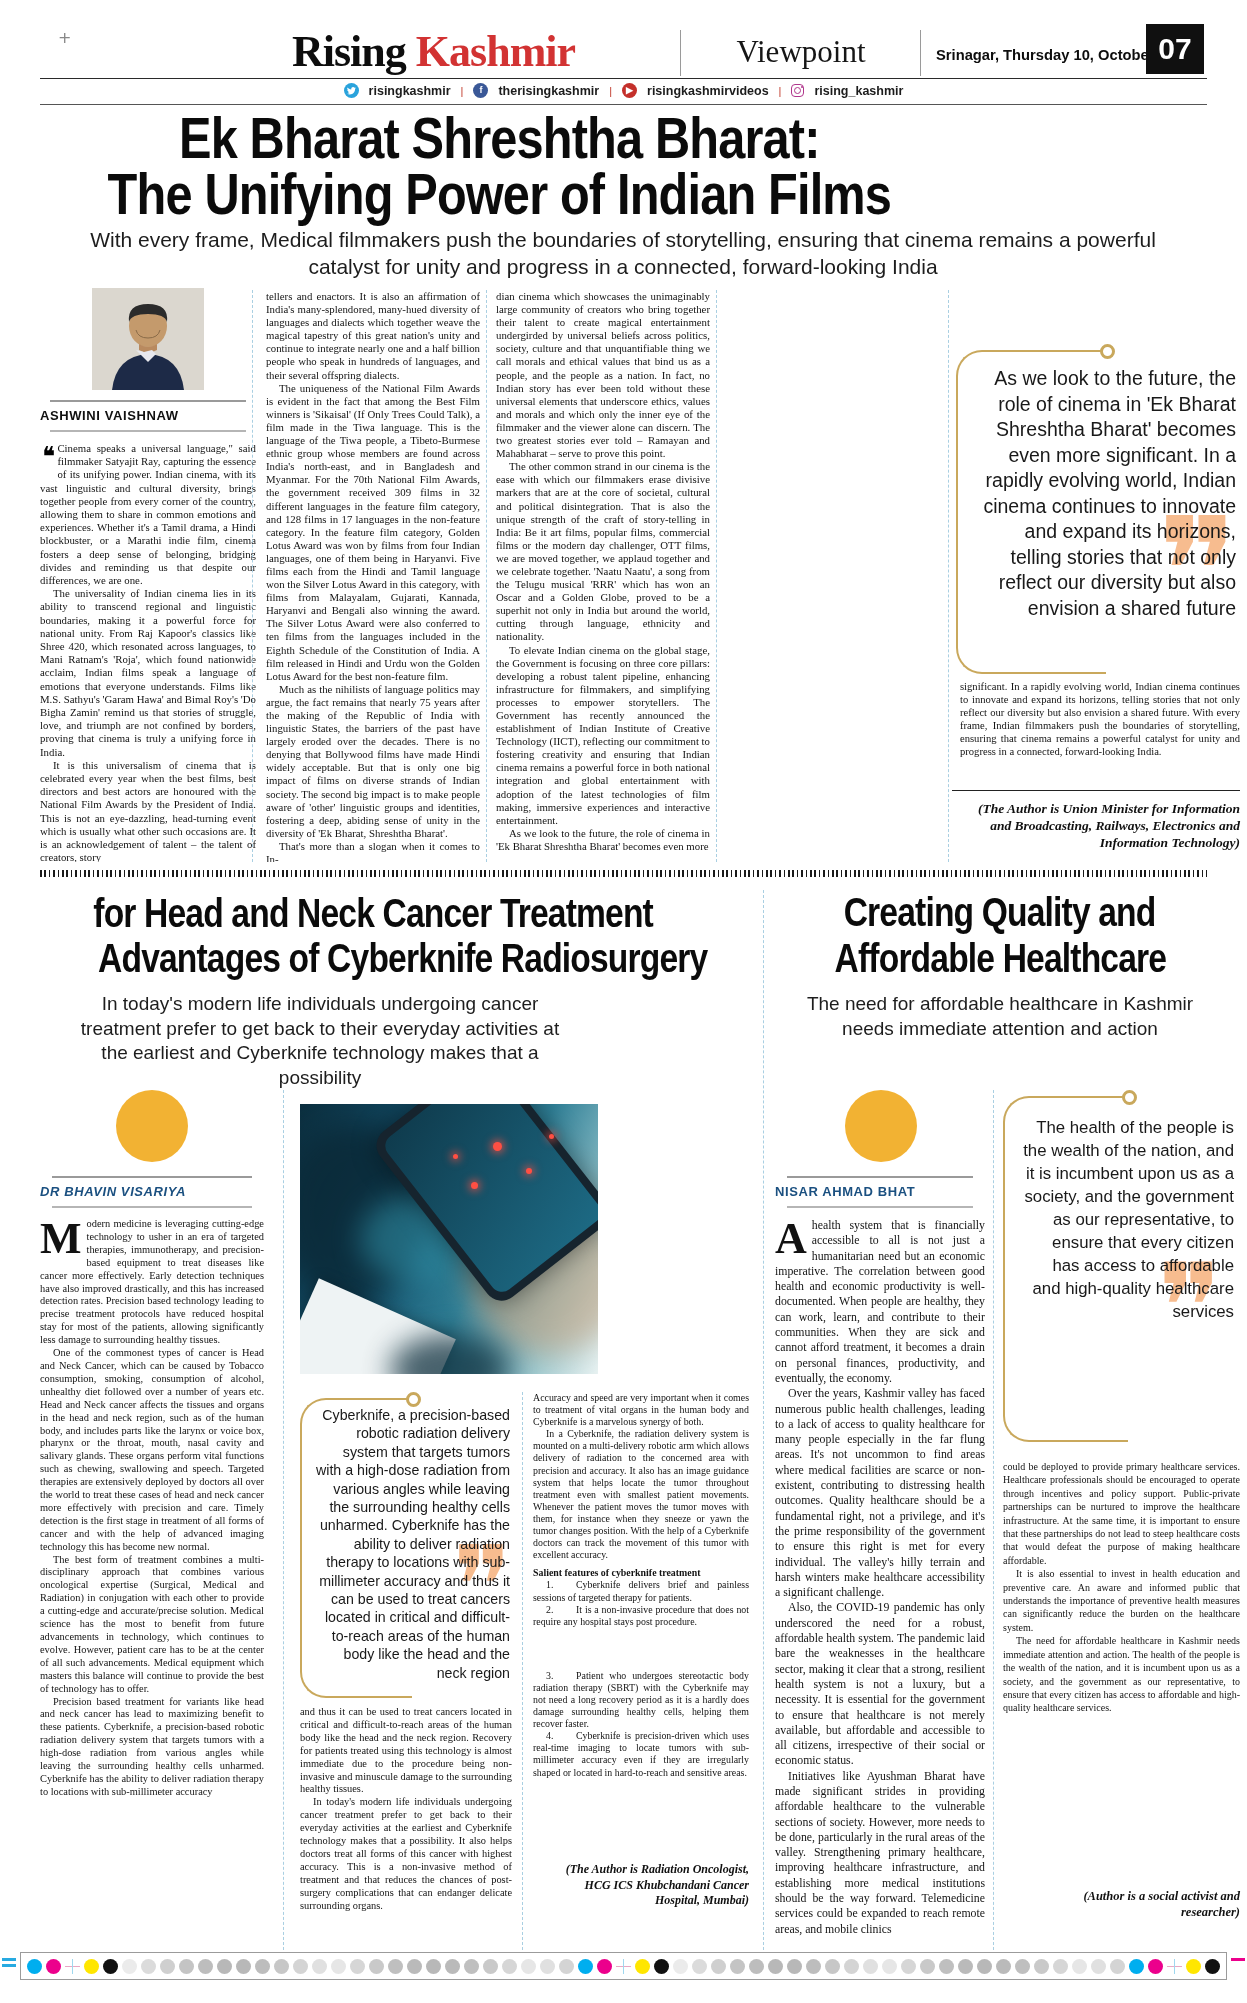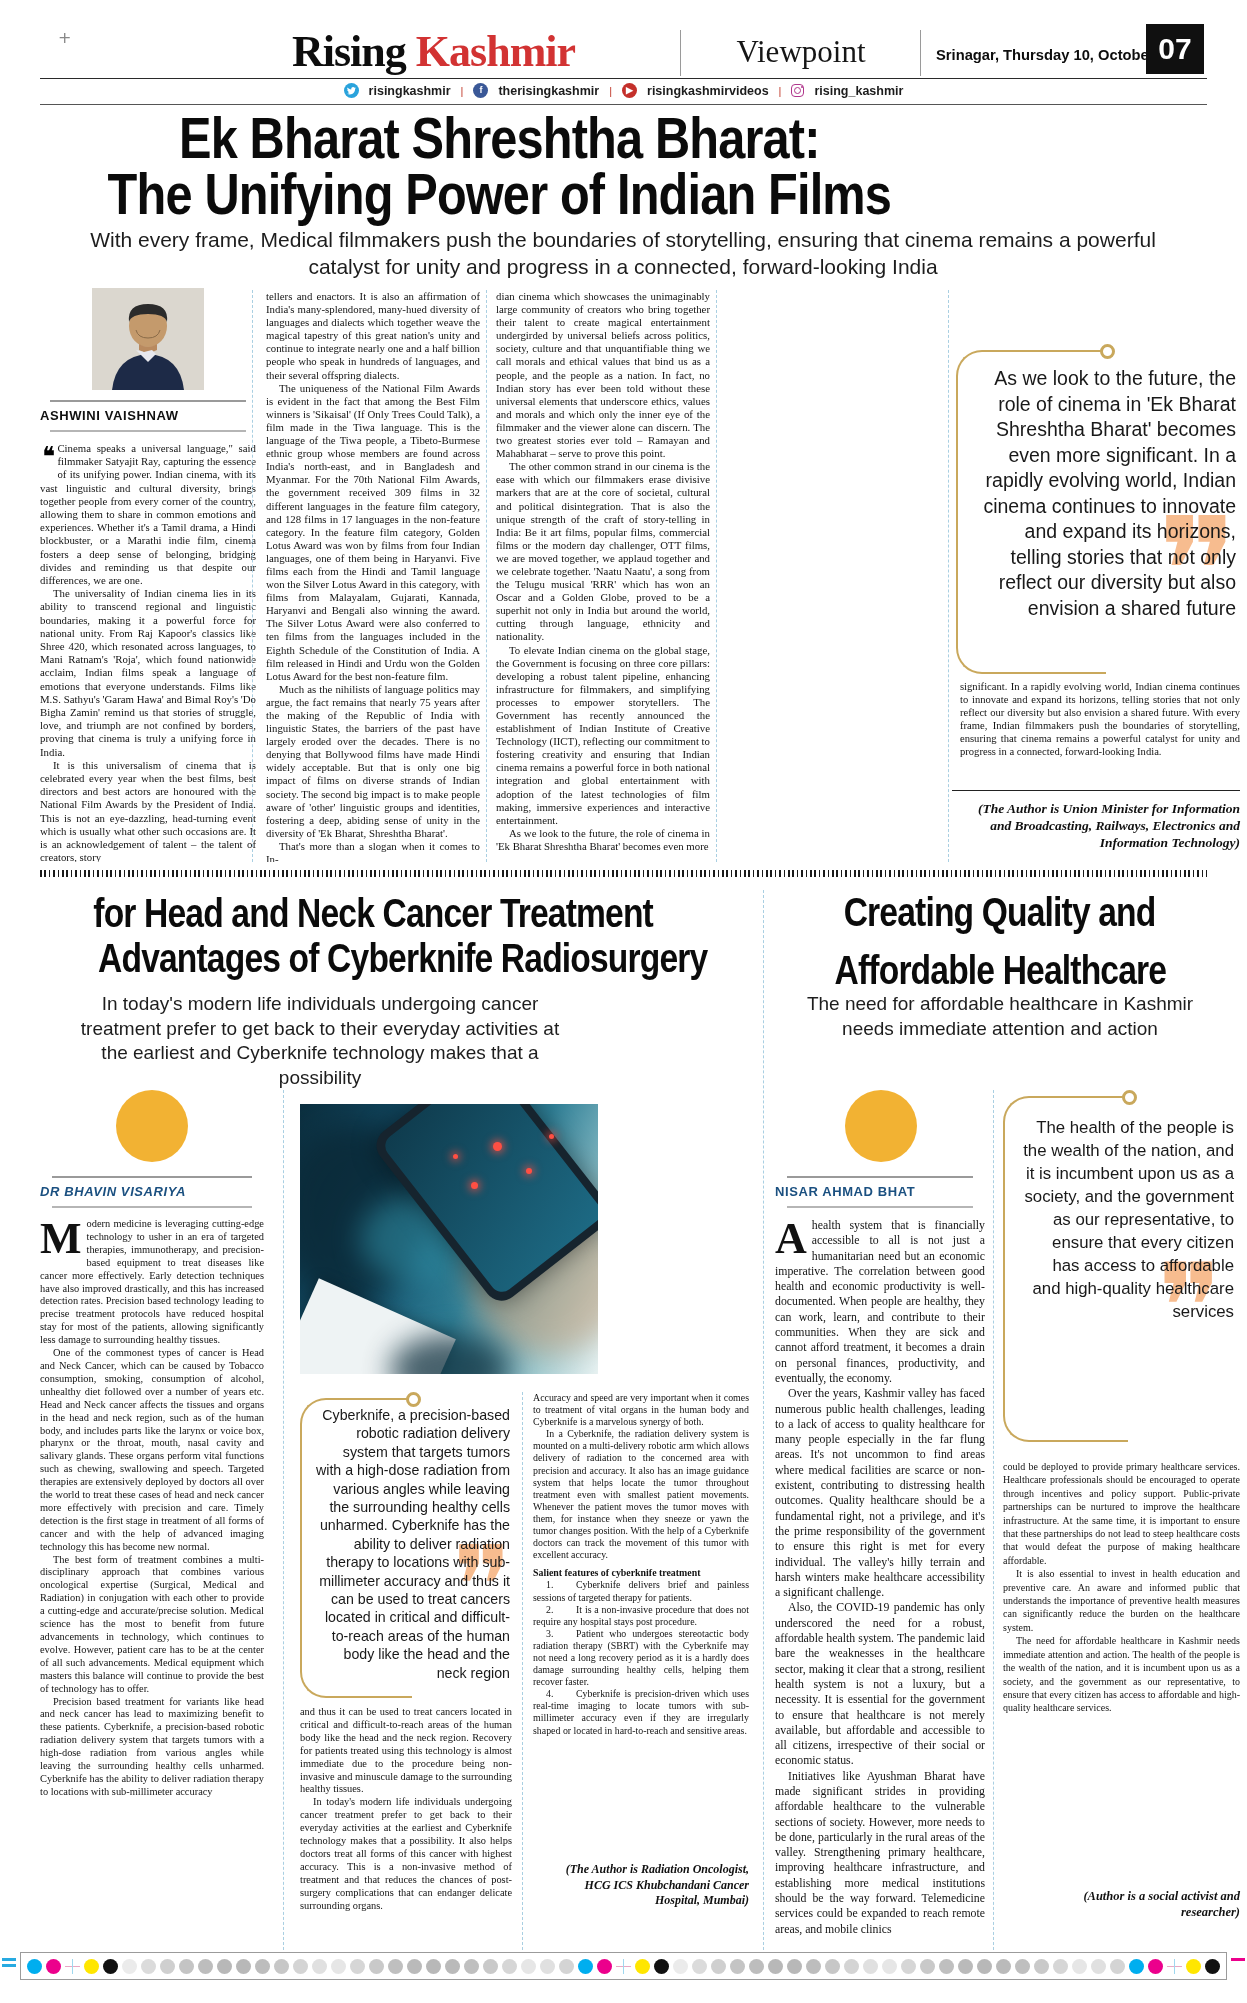--- a/index.html
+++ b/index.html
@@ -218,31 +218,31 @@
 
   <div class="bcol" style="left:533px;top:1392px;width:216px;height:458px;font-size:9.9px;line-height:12.1px;">
     <div>
         <p>Accuracy and speed are very important when it comes to treatment of vital organs in the human body and Cyberknife is a marvelous synergy of both.</p>
         <p>In a Cyberknife, the radiation delivery system is mounted on a multi-delivery robotic arm which allows delivery of radiation to the concerned area with precision and accuracy. It also has an image guidance system that helps locate the tumor throughout treatment even with smallest patient movements. Whenever the patient moves the tumor moves with them, for instance when they sneeze or yawn the tumor changes position. With the help of a Cyberknife doctors can track the movement of this tumor with excellent accuracy.</p>
       </div>
     <p style="font-weight:bold;margin-top:6px;">Salient features of cyberknife treatment</p>
     <div>
         <p style="text-indent: 13px;"><span style="display: inline-block; width: 30px; text-indent: 0px;">1.</span>Cyberknife delivers brief and painless sessions of targeted therapy for patients.</p>
         <p style="text-indent: 13px;"><span style="display: inline-block; width: 30px; text-indent: 0px;">2.</span>It is a non-invasive procedure that does not require any hospital stays post procedure.</p>
-        <p style="text-indent: 13px;"><span style="display: inline-block; width: 30px; text-indent: 0px;">3.</span>Patient who undergoes stereotactic body radiation therapy (SBRT) with the Cyberknife may not need a long recovery period as it is a hardly does damage surrounding healthy cells, helping them recover faster.</p>
+        <p style="text-indent: 13px; margin-top: 42px;"><span style="display: inline-block; width: 30px; text-indent: 0px;">3.</span>Patient who undergoes stereotactic body radiation therapy (SBRT) with the Cyberknife may not need a long recovery period as it is a hardly does damage surrounding healthy cells, helping them recover faster.</p>
         <p style="text-indent: 13px;"><span style="display: inline-block; width: 30px; text-indent: 0px;">4.</span>Cyberknife is precision-driven which uses real-time imaging to locate tumors with sub-millimeter accuracy even if they are irregularly shaped or located in hard-to-reach and sensitive areas.</p>
       </div>
   </div>
   <div class="credit" style="left:545px;top:1862px;width:204px;font-size:12px;line-height:15.5px;">(The Author is Radiation Oncologist, HCG ICS Khubchandani Cancer Hospital, Mumbai)</div>
 
   <div class="colsep" style="left:763px;top:890px;height:1060px;"></div>
 
   <div class="abs" style="left:772px;top:890px;width:456px;">
     <span class="h1line" style="font-size:40px;line-height:45px;"><span>Creating Quality and</span></span>
-    <span class="h1line" style="font-size:40px;line-height:46px;margin-top:12px;"><span>Affordable Healthcare</span></span>
+    <span class="h1line" style="font-size:40px;line-height:46px;"><span>Affordable Healthcare</span></span>
   </div>
   <div class="abs standfirst" style="left:800px;top:992px;width:400px;font-size:19px;line-height:24.5px;">The need for affordable healthcare in Kashmir needs immediate attention and action</div>
 
   <div class="goldcircle" style="left:845px;top:1090px;width:72px;height:72px;"></div>
   <div class="arule" style="left:787px;top:1176px;width:186px;"></div>
   <div class="aname" style="left:775px;top:1184px;width:210px;color:#1b5080;">NISAR AHMAD BHAT</div>
   <div class="arule" style="left:787px;top:1206px;width:186px;border-top-color:#b5b5b5;"></div>
 
   <div class="bcol dc" style="left:775px;top:1218px;width:210px;height:732px;font-size:11.8px;line-height:15.3px;">
       <p>A health system that is financially accessible to all is not just a humanitarian need but an economic imperative. The correlation between good health and economic productivity is well-documented. When people are healthy, they can work, learn, and contribute to their communities. When they are sick and cannot afford treatment, it becomes a drain on personal finances, productivity, and eventually, the economy.</p>

